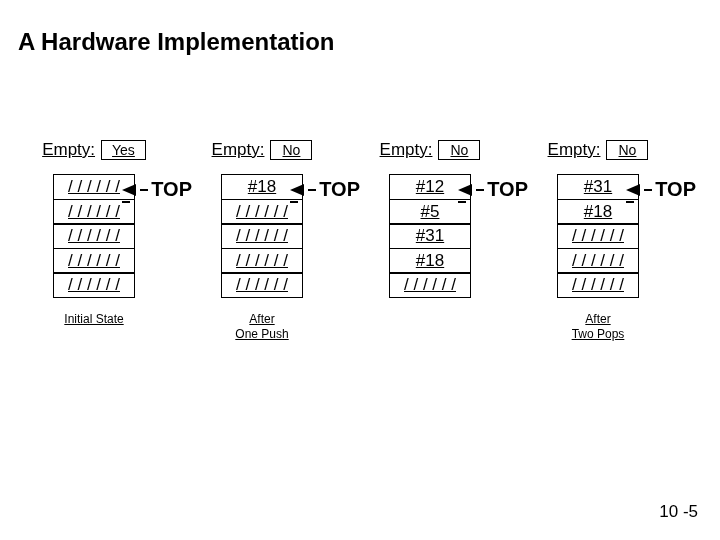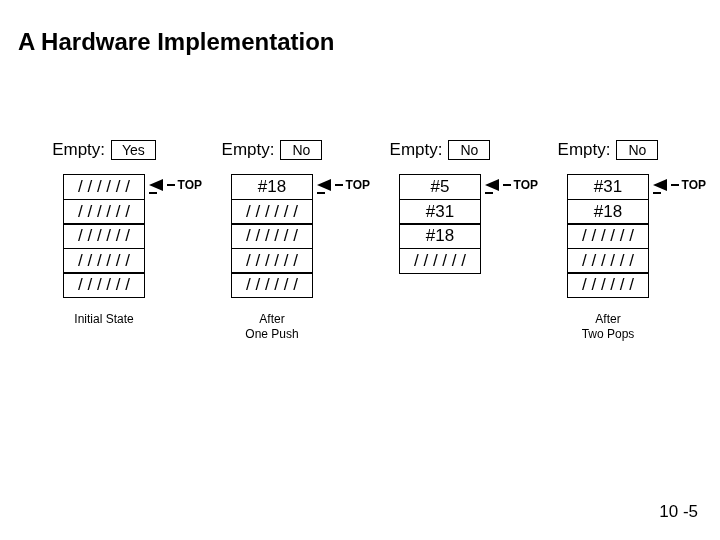--- a/index.html
+++ b/index.html
@@ -19,22 +19,23 @@
     top: 28px;
     font-size: 24px;
     font-weight: bold;
   }
   .stage {
     position: absolute;
     top: 140px;
     left: 0;
     right: 8px;
     display: flex;
-    justify-content: center;
+    justify-content: flex-start;
     padding: 0 10px;
+    text-decoration: underline;
   }
   .col {
     display: flex;
     flex-direction: column;
     align-items: center;
     position: relative;
     width: 168px;
   }
   .empty-row {
     display: flex;
@@ -68,21 +69,21 @@
     margin-top: 14px;
     font-size: 12px;
     text-align: center;
     line-height: 1.25;
   }
   .top-ptr {
     position: absolute;
     top: 38px;
     display: flex;
     align-items: center;
-    font-size: 12px;
+    font-size: 20px;
     font-weight: bold;
   }
   .top-ptr.right { right: -14px; }
   .arrow-l {
     width: 0; height: 0;
     border-top: 6px solid transparent;
     border-bottom: 6px solid transparent;
     border-right: 14px solid #000;
     margin-right: 4px;
   }
@@ -150,20 +151,21 @@
     </div>
     <div class="caption">After<br>One Push</div>
   </div>
 
   <div class="col">
     <div class="empty-row">
       <span>Empty:</span>
       <span class="empty-box">No</span>
     </div>
     <div class="stack">
+      <div class="cell">#12</div>
       <div class="cell">#5</div>
       <div class="cell">#31</div>
       <div class="cell">#18</div>
       <div class="cell">/ / / / / /</div>
     </div>
     <div class="top-ptr right">
       <span class="arrow-l"></span>
         <span class="ptr-line"></span>
       <span style="margin-left:3px;">TOP</span>
     </div>

